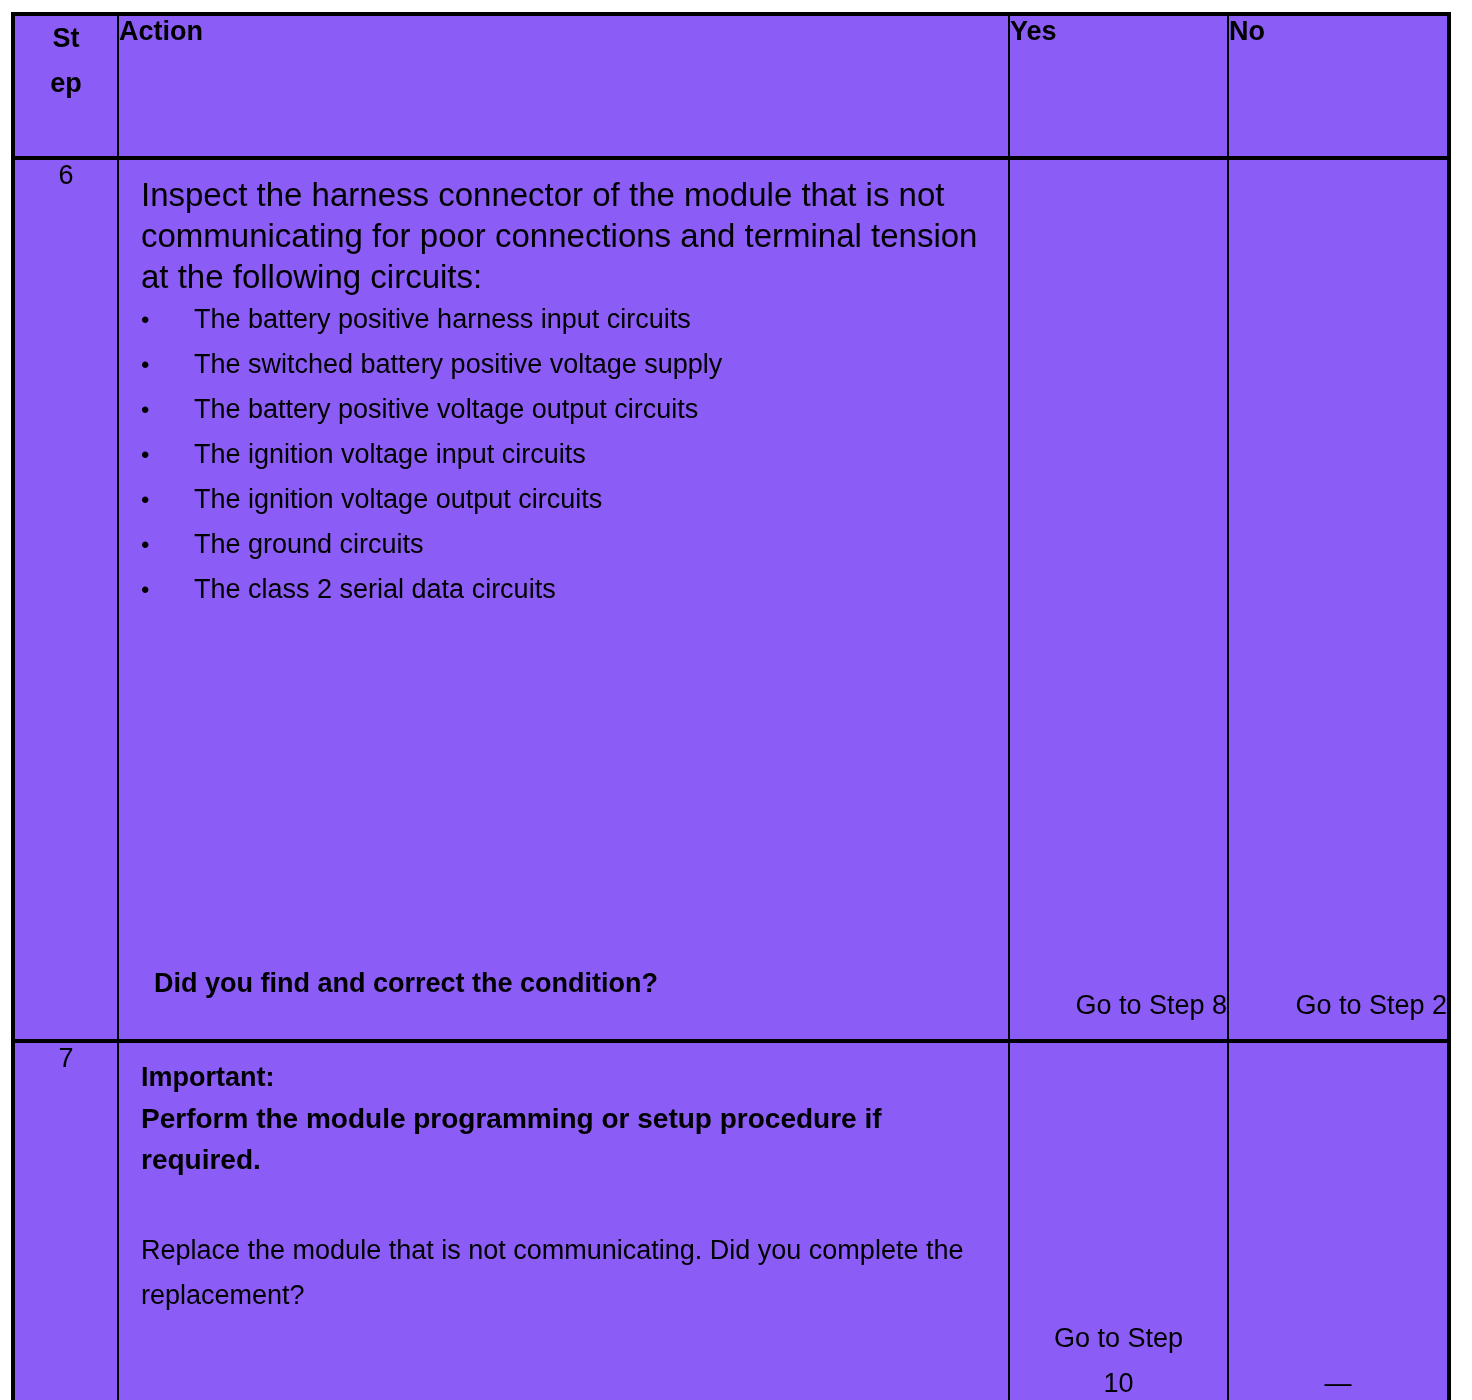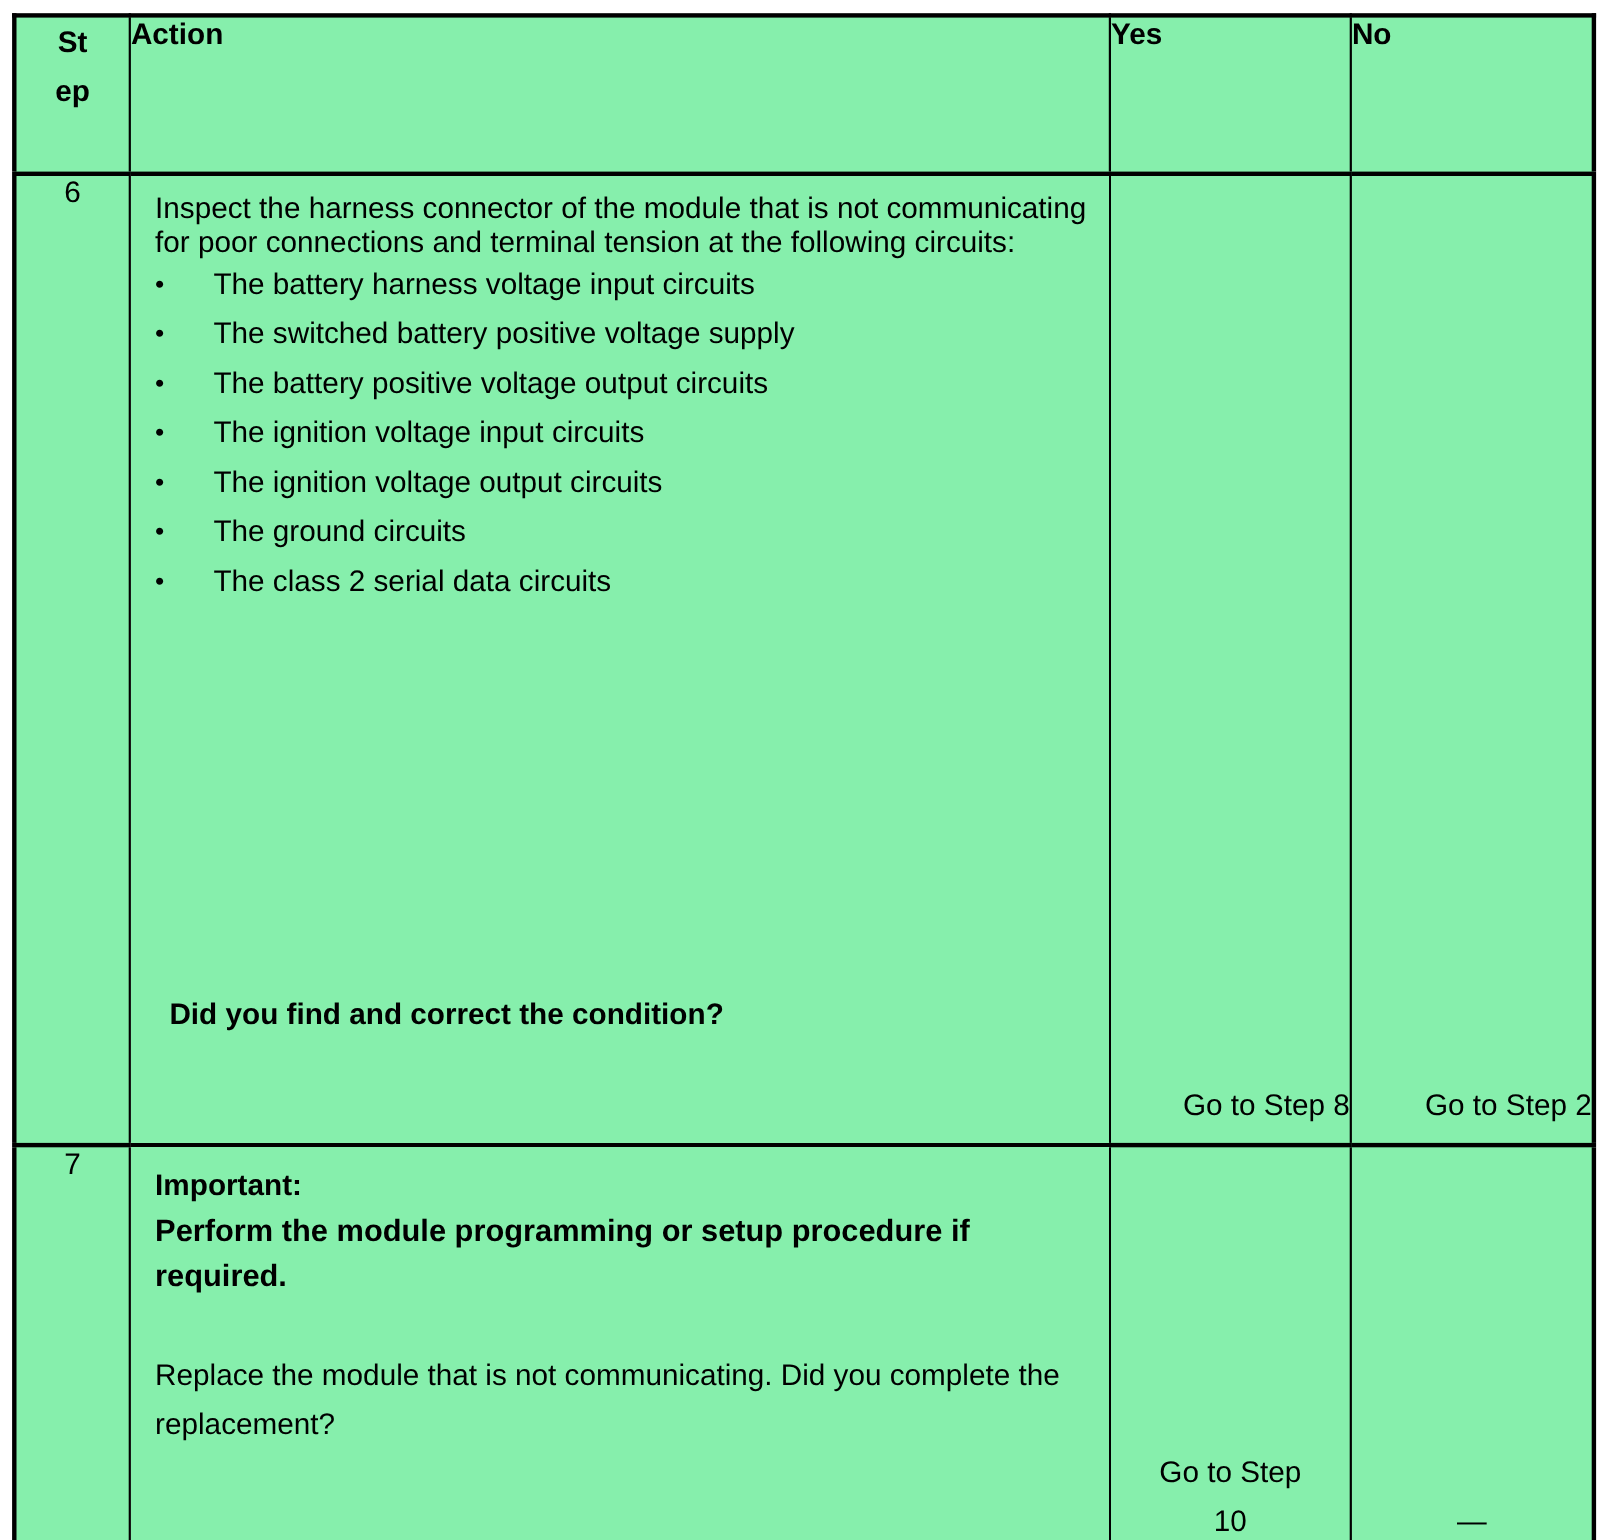--- a/index.html
+++ b/index.html
@@ -31,21 +31,21 @@
     border-collapse: collapse;
     table-layout: fixed;
     background: #ffffff;
   }
 
   table.dtc-table td,
   table.dtc-table th {
     border: 2px solid #000000;
     vertical-align: top;
     padding: 0;
-    background: #86efac;
+    background: #8b5cf6;
   }
 
   
   table.dtc-table {
     border: 4px solid #000000;
   }
 
   col.c-step   { width: 105px; }
   col.c-action { width: 891px; }
   col.c-yes    { width: 219px; }
@@ -82,22 +82,22 @@
     position: relative;
     padding: 0;
   }
   .action-inner {
     position: relative;
     padding: 14px 16px 10px 22px;
     font-size: 27px;
     line-height: 45px;
   }
   .para {
-    font-size: 27px;
-    line-height: 31px;
+    font-size: 33px;
+    line-height: 41px;
     margin: 0;
   }
   ul.circuit-list {
     list-style: none;
     margin: 0;
     padding: 0;
   }
   ul.circuit-list li {
     position: relative;
     font-size: 27px;
@@ -191,21 +191,21 @@
     <tr class="row6">
       <td class="step-num">6</td>
 
       <td class="action-cell">
         <div class="action-inner">
           <p class="para">Inspect the harness connector of the module that is not communicating for poor connections and terminal tension at the following circuits:</p>
 
           <ul class="circuit-list">
             <li>
               <span class="bullet">•</span>
-              <span>The battery harness voltage input circuits</span>
+              <span>The battery positive harness input circuits</span>
             </li>
             <li>
               <span class="bullet">•</span>
               <span>The switched battery positive voltage supply</span>
             </li>
             <li>
               <span class="bullet">•</span>
               <span>The battery positive voltage output circuits</span>
             </li>
             <li>

